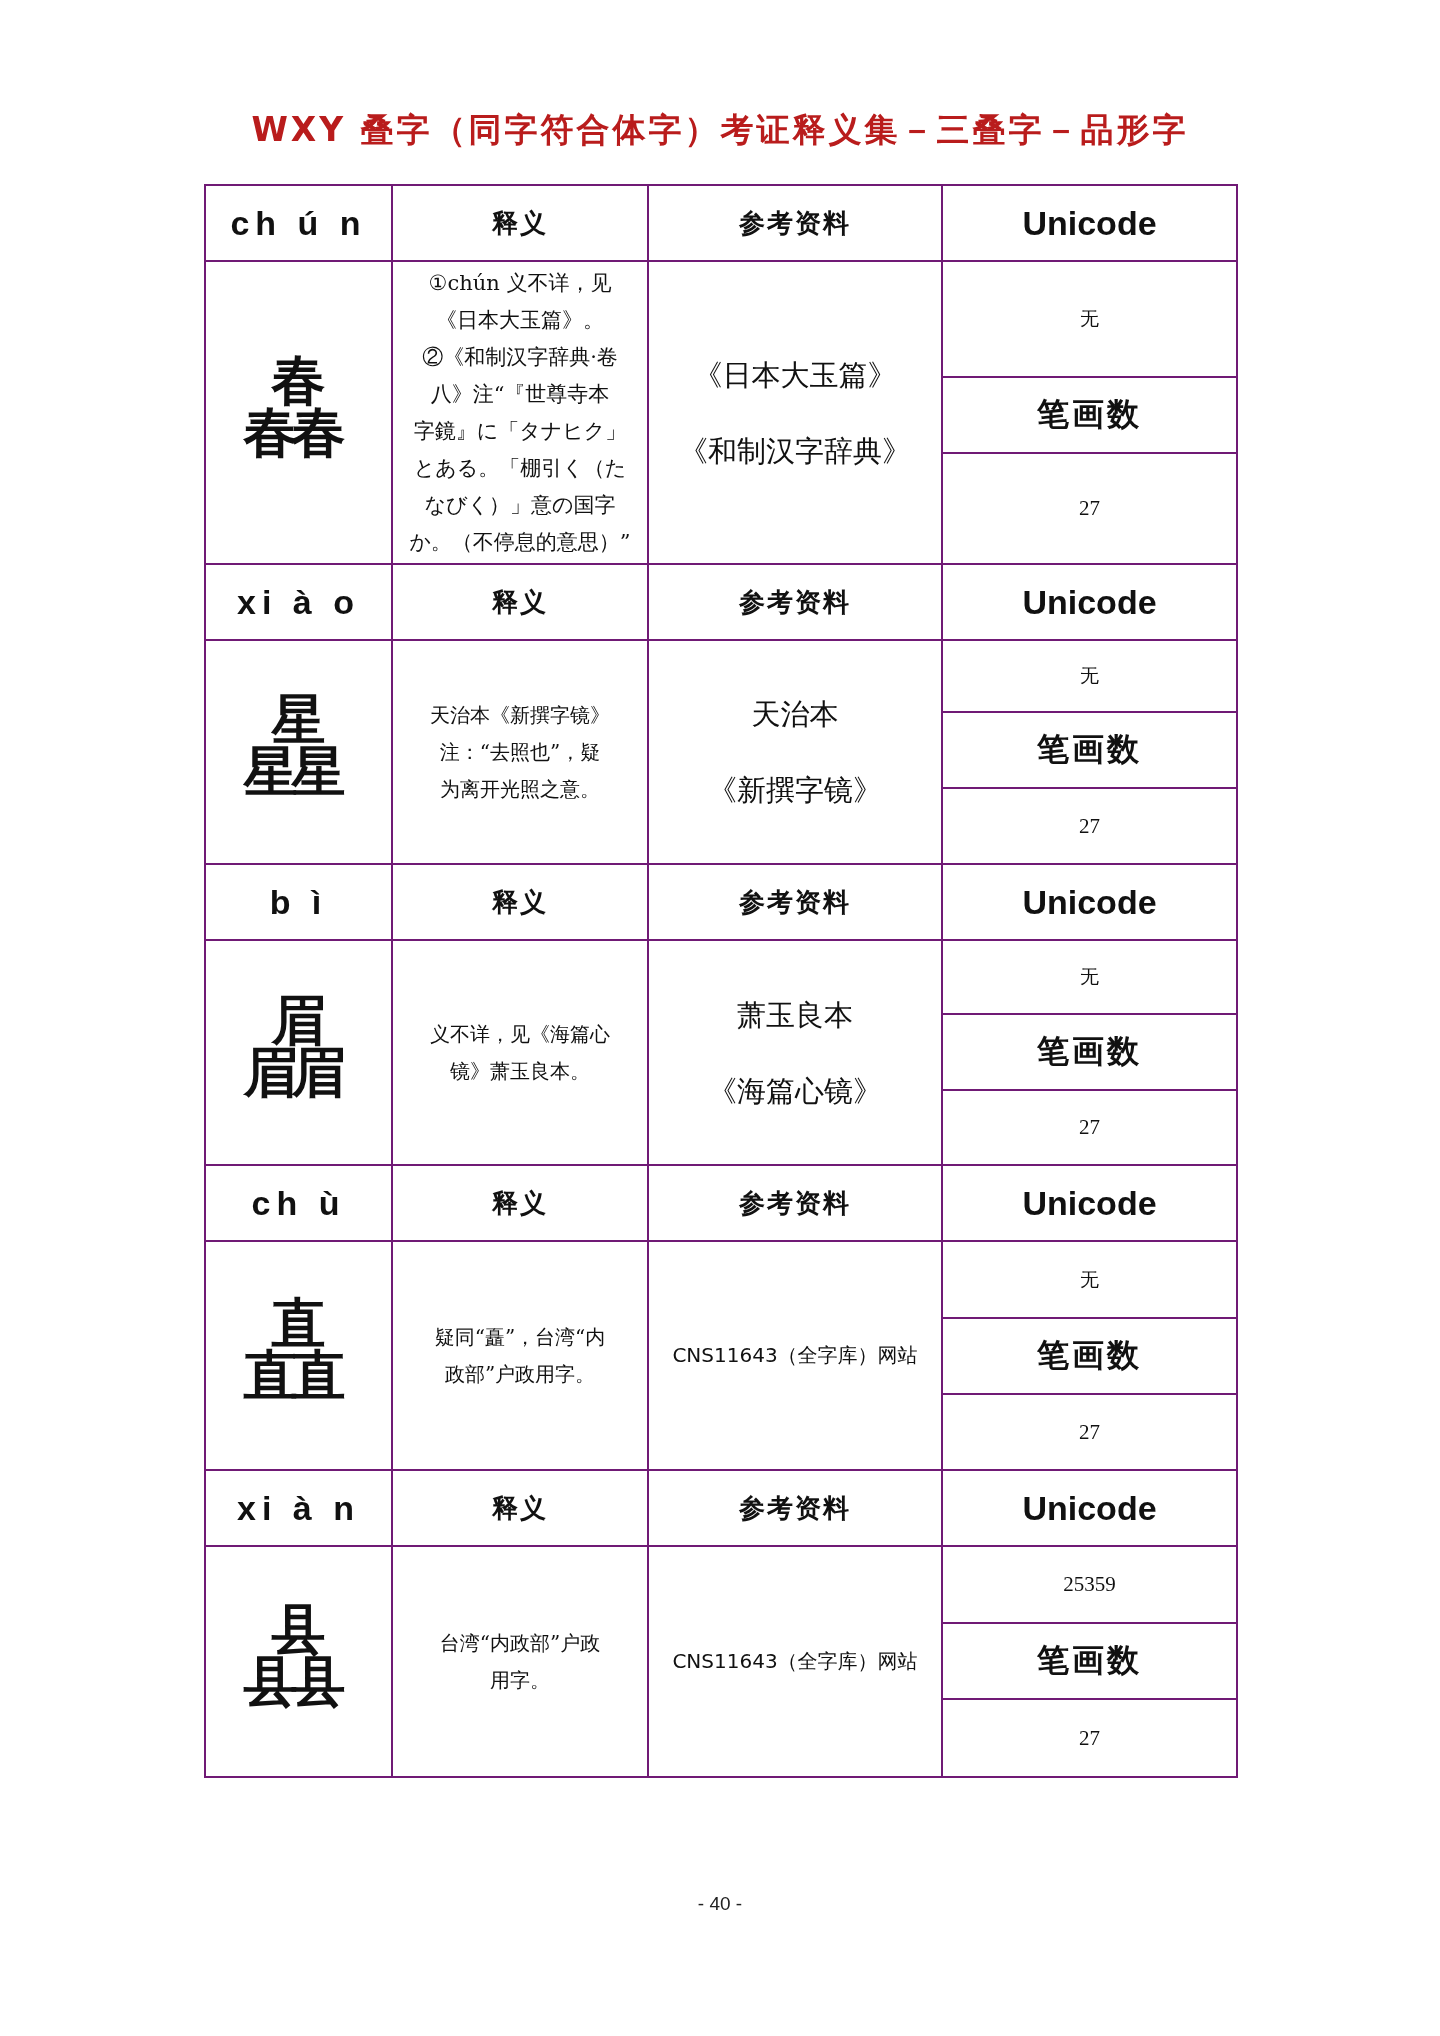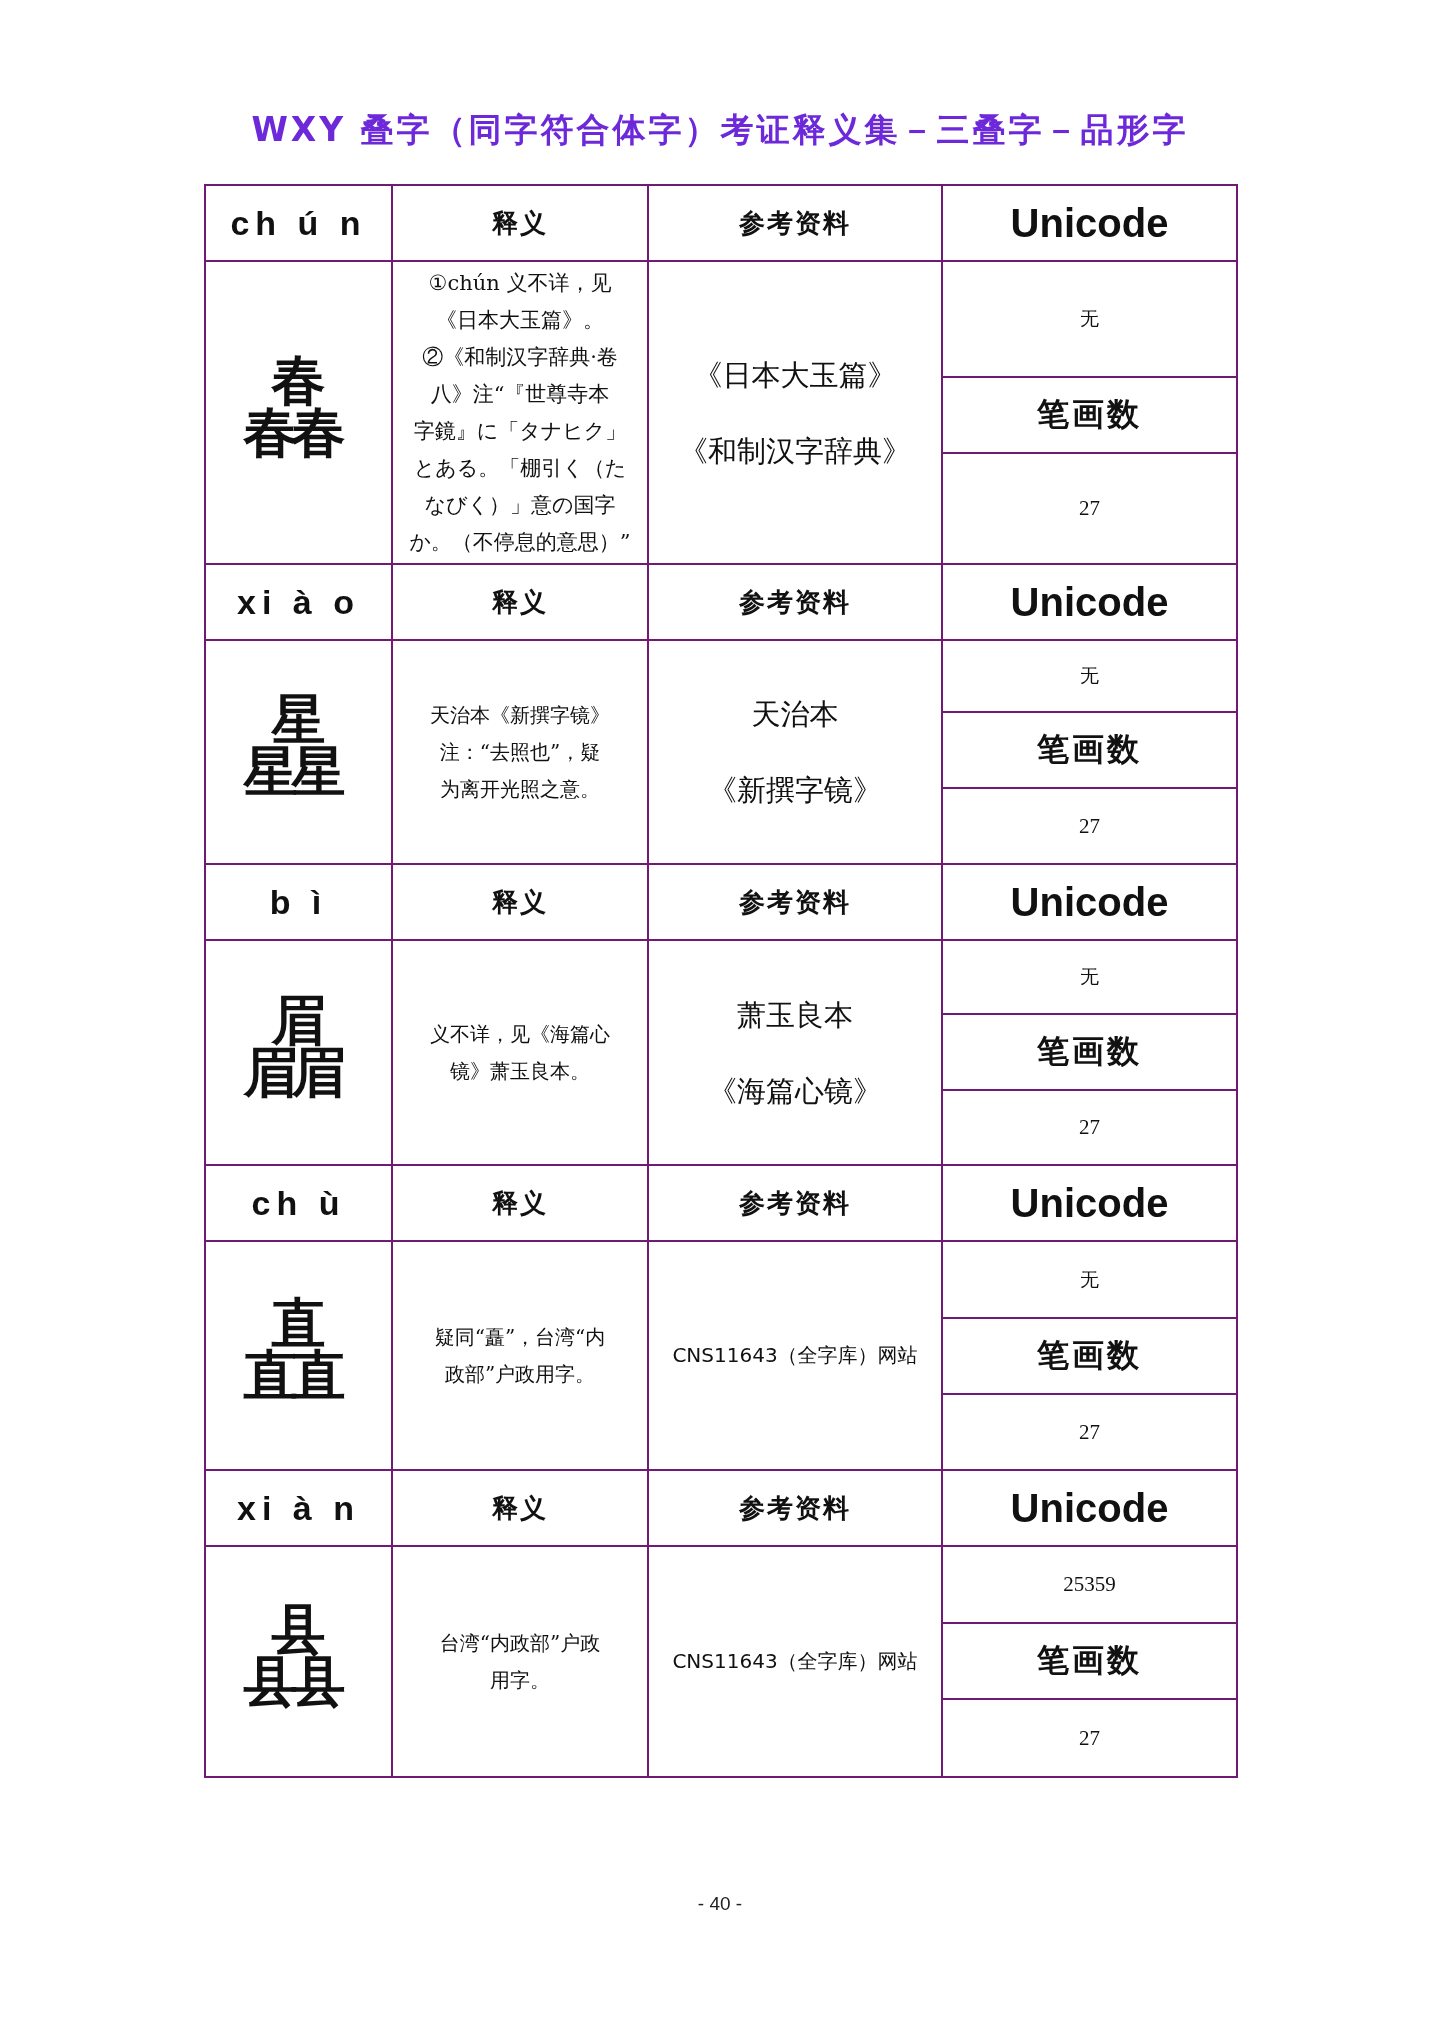--- a/index.html
+++ b/index.html
@@ -1,28 +1,28 @@
 <!DOCTYPE html>
 <html><head>
 <meta charset="utf-8">
 <style>
   html, body { margin: 0; padding: 0; background: #ffffff; }
   body { width: 1440px; height: 2036px; position: relative; overflow: hidden;
          font-family: "DejaVu Sans", sans-serif; color: #111; }
   .doc-title { position: absolute; left: 0; top: 108px; width: 1440px; text-align: center;
                font-family: "DejaVu Sans", sans-serif; font-weight: bold; font-size: 33px;
-               letter-spacing: 3px; color: #6d28d9; }
+               letter-spacing: 3px; color: #b91c1c; }
   .table-wrap { position: absolute; left: 204px; top: 184px; width: 1032px; }
   table { border-collapse: collapse; width: 1032px; table-layout: fixed; }
   td { border: 2px solid #701a75; padding: 0; text-align: center; vertical-align: middle; }
   col.c1 { width: 187px; } col.c2 { width: 256px; } col.c3 { width: 294px; } col.c4 { width: 295px; }
   .hdr td { height: 74px; }
   .pinyin { font-family: "Liberation Sans", sans-serif; font-weight: bold; font-size: 34px; letter-spacing: 6px; }
   .hcell { font-family: "DejaVu Sans", sans-serif; font-weight: bold; font-size: 26px; letter-spacing: 2px; }
-  .ucode-h { font-family: "Liberation Sans", sans-serif; font-weight: bold; font-size: 40px; margin-left: 34px; }
+  .ucode-h { font-family: "Liberation Sans", sans-serif; font-weight: bold; font-size: 34px; margin-left: 34px; }
   .glyph { position: relative; width: 110px; height: 120px; margin: 0 auto; }
   .glyph span { position: absolute; font-family: "DejaVu Serif", serif; font-weight: bold; line-height: 1; }
   .g-top { left: 28px; top: 0; font-size: 54px; }
   .g-bl { left: 0; top: 52px; font-size: 54px; }
   .g-br { left: 48px; top: 52px; font-size: 54px; }
   .gloss { font-family: "DejaVu Serif", serif; font-size: 21px; line-height: 37px; padding: 2px 8px; }
   .gloss-sm { font-family: "DejaVu Serif", serif; font-size: 20px; line-height: 37px; padding: 0 12px; }
   .ref { font-family: "DejaVu Serif", serif; font-size: 29px; line-height: 76px; }
   .ref-sm { font-family: "DejaVu Sans", sans-serif; font-size: 20px; margin-left: 15px; }
   .uval { font-family: "DejaVu Sans", sans-serif; font-size: 19px; }

